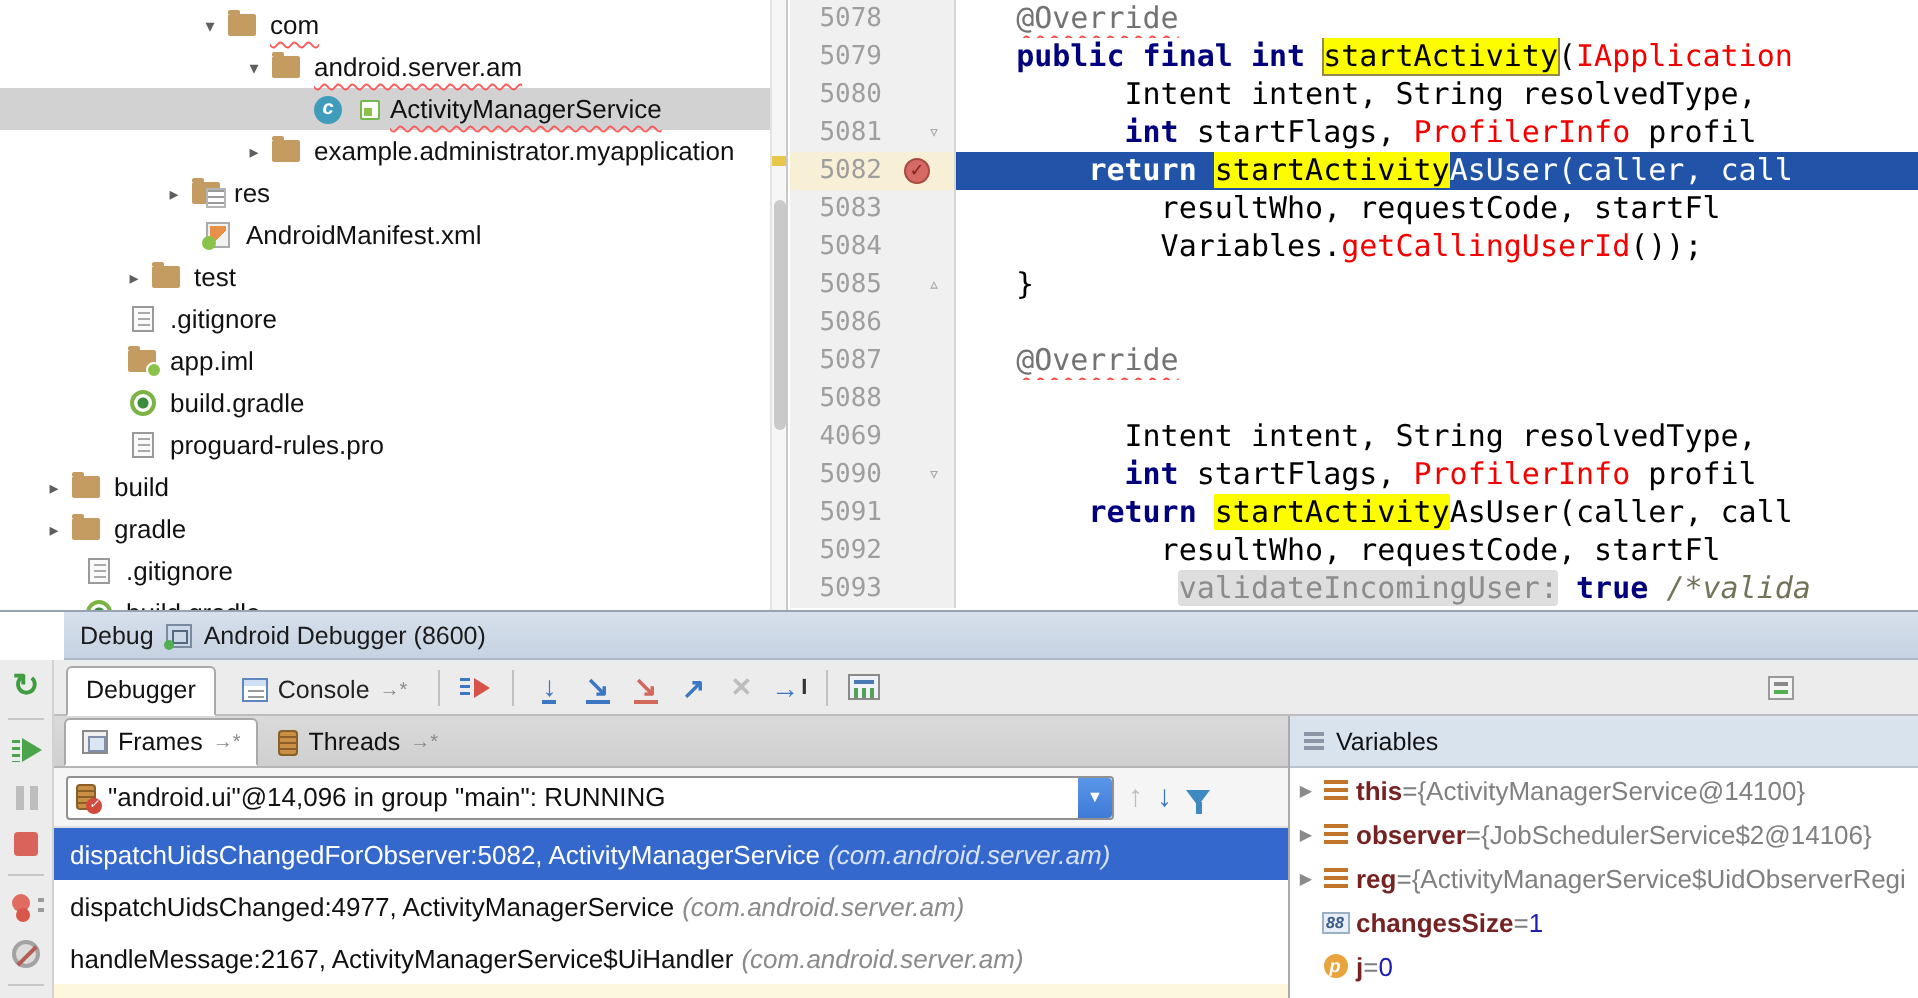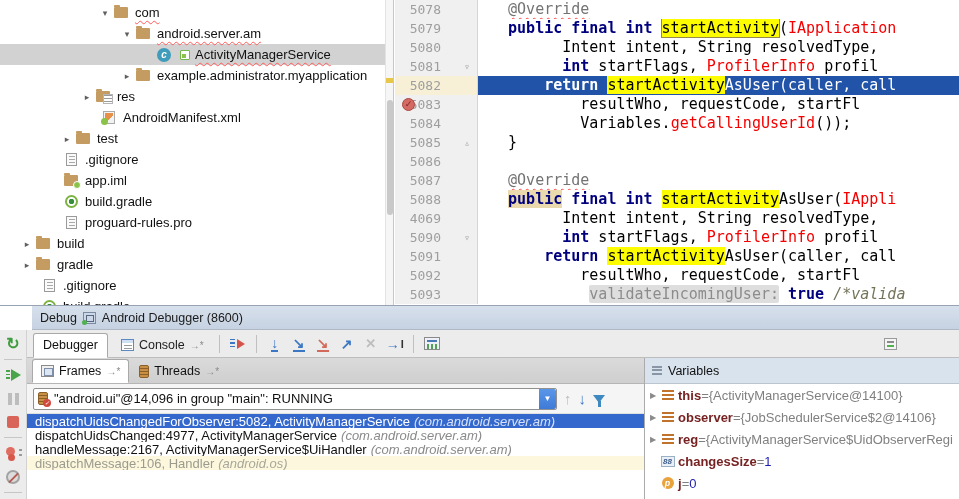--- a/index.html
+++ b/index.html
@@ -50,21 +50,21 @@
   .tree-thumb { position:absolute; left:1px; top:100px; width:6px; height:115px;
     background:#c9c9c9; border-radius:3px; }
   .find-tick { position:absolute; left:0; top:78px; width:7px; height:5px; background:#e8c64a; }
 
   
   .editor-pane { position:absolute; left:395px; top:0; width:564px; height:305px;
     background:#fff; overflow:hidden; }
   .eline { display:flex; height:19px; line-height:19px;
     font-family:"DejaVu Sans Mono", monospace; font-size:15px; white-space:pre; }
   .gut { width:83px; flex:none; background:#f0f0f0; border-right:1px solid #d6d6d6; display:flex; }
-  .eline.exec .gut { background:#f7f0d7;flex-direction:column; }
+  .eline.exec .gut { background:#f7f0d7; }
   .gnum { width:50px; text-align:right; color:#9e9e9e; font-size:13px; padding-right:4px; }
   .gmark { width:29px; position:relative; }
   .bp { position:absolute; left:7px; top:3px; width:13px; height:13px; border-radius:50%;
     background:#d46a63; border:1px solid #a84841; color:#7e241e; font-size:9px;
     line-height:11px; text-align:center; font-family:"Liberation Sans",sans-serif; }
   .fold { position:absolute; left:19px; top:0; color:#a9a9a9; font-size:10px; line-height:19px; }
   .codecell { flex:1; min-width:0; overflow:hidden; padding-left:12px; }
   .eline.exec .codecell { background:#2153a8; }
   .s-t  { color:#000; }
   .s-k  { color:#00007f; font-weight:bold; }
@@ -164,21 +164,21 @@
     padding:0 6px; gap:7px; border-bottom:1px solid #e0e0e0; }
   .combo { width:524px; height:22px; background:#fff; border:1px solid #919191; border-radius:2px;
     display:flex; align-items:center; gap:6px; padding-left:4px; font-size:13px; position:relative; }
   .combo-btn { position:absolute; right:0; top:0; width:17px; height:20px; border-radius:0 2px 2px 0;
     background:linear-gradient(#5a96e8,#3f7ad8); display:flex; align-items:center; justify-content:center;
     color:#fff; font-size:8px; }
   .funnel { width:0; height:0; border-left:6px solid transparent; border-right:6px solid transparent;
     border-top:8px solid #3e8ac0; position:relative; }
   .funnel::after { content:""; position:absolute; left:-1.5px; top:-2px; width:3px; height:6px; background:#3e8ac0; }
   .flist { font-size:13px; }
-  .frow { height:14px; display:flex; align-items:center; padding-left:8px; white-space:nowrap; overflow:hidden; }
+  .frow { height:26px; display:flex; align-items:center; padding-left:8px; white-space:nowrap; overflow:hidden; }
   .frow .pkg { font-style:italic; color:#8a8a8a; margin-left:4px; }
   .frow.sel { background:#3568cd; color:#fff; }
   .frow.sel .pkg { color:#d7e2f8; }
   .frow.lib { background:#fcf7dd; color:#9b9b8f; }
   .frow.lib .pkg { color:#a8a89a;font-style:italic; }
 
   
   .vars-panel { position:absolute; left:644px; top:28px; width:315px; height:141px;
     background:#fff; border-left:1px solid #ababab; }
   .vhead { height:26px; background:#d9e3ee; border-bottom:1px solid #bac5d2;
@@ -319,21 +319,21 @@
         <div class="eline"><div class="gut"><div class="gnum">5078</div><div class="gmark"></div></div><div class="codecell"><span class="s-t">  </span><span class="s-a">@Override</span></div></div>
         <div class="eline"><div class="gut"><div class="gnum">5079</div><div class="gmark"></div></div><div class="codecell"><span class="s-t">  </span><span class="s-k">public final int</span><span class="s-t"> </span><span class="s-hb">startActivity</span><span class="s-t">(</span><span class="s-r">IApplication</span></div></div>
         <div class="eline"><div class="gut"><div class="gnum">5080</div><div class="gmark"></div></div><div class="codecell"><span class="s-t">        Intent intent, String resolvedType,</span></div></div>
         <div class="eline"><div class="gut"><div class="gnum">5081</div><div class="gmark"><span class="fold">▿</span></div></div><div class="codecell"><span class="s-t">        </span><span class="s-k">int</span><span class="s-t"> startFlags, </span><span class="s-r">ProfilerInfo</span><span class="s-t"> profil</span></div></div>
         <div class="eline exec"><div class="gut"><div class="gnum">5082</div><div class="gmark"><span class="bp">✓</span></div></div><div class="codecell"><span class="s-wt">      </span><span class="s-wk">return</span><span class="s-wt"> </span><span class="s-h">startActivity</span><span class="s-wt">AsUser(caller, call</span></div></div>
         <div class="eline"><div class="gut"><div class="gnum">5083</div><div class="gmark"></div></div><div class="codecell"><span class="s-t">          resultWho, requestCode, startFl</span></div></div>
         <div class="eline"><div class="gut"><div class="gnum">5084</div><div class="gmark"></div></div><div class="codecell"><span class="s-t">          Variables.</span><span class="s-r">getCallingUserId</span><span class="s-t">());</span></div></div>
         <div class="eline"><div class="gut"><div class="gnum">5085</div><div class="gmark"><span class="fold">▵</span></div></div><div class="codecell"><span class="s-t">  }</span></div></div>
         <div class="eline"><div class="gut"><div class="gnum">5086</div><div class="gmark"></div></div><div class="codecell"></div></div>
         <div class="eline"><div class="gut"><div class="gnum">5087</div><div class="gmark"></div></div><div class="codecell"><span class="s-t">  </span><span class="s-a">@Override</span></div></div>
-        <div class="eline"><div class="gut"><div class="gnum">5088</div><div class="gmark"></div></div><div class="codecell"><span class="s-t">  </span><span class="s-kc">public</span><span class="s-k"> final int</span><span class="s-t"> </span><span class="s-h">startActivity</span><span class="s-t">AsUser(</span><span class="s-r">IAppli</span></div></div>
+        <div class="eline"><div class="gut"><div class="gnum">5088</div><div class="gmark"></div></div></div>
         <div class="eline"><div class="gut"><div class="gnum">4069</div><div class="gmark"></div></div><div class="codecell"><span class="s-t">        Intent intent, String resolvedType,</span></div></div>
         <div class="eline"><div class="gut"><div class="gnum">5090</div><div class="gmark"><span class="fold">▿</span></div></div><div class="codecell"><span class="s-t">        </span><span class="s-k">int</span><span class="s-t"> startFlags, </span><span class="s-r">ProfilerInfo</span><span class="s-t"> profil</span></div></div>
         <div class="eline"><div class="gut"><div class="gnum">5091</div><div class="gmark"></div></div><div class="codecell"><span class="s-t">      </span><span class="s-k">return</span><span class="s-t"> </span><span class="s-h">startActivity</span><span class="s-t">AsUser(caller, call</span></div></div>
         <div class="eline"><div class="gut"><div class="gnum">5092</div><div class="gmark"></div></div><div class="codecell"><span class="s-t">          resultWho, requestCode, startFl</span></div></div>
         <div class="eline"><div class="gut"><div class="gnum">5093</div><div class="gmark"></div></div><div class="codecell"><span class="s-t">           </span><span class="s-hint">validateIncomingUser:</span><span class="s-t"> </span><span class="s-k">true</span><span class="s-t"> </span><span class="s-cm">/*valida</span></div></div>
       </div>
   </div>
 
   <div class="debug-pane">
     <div class="debug-header">

